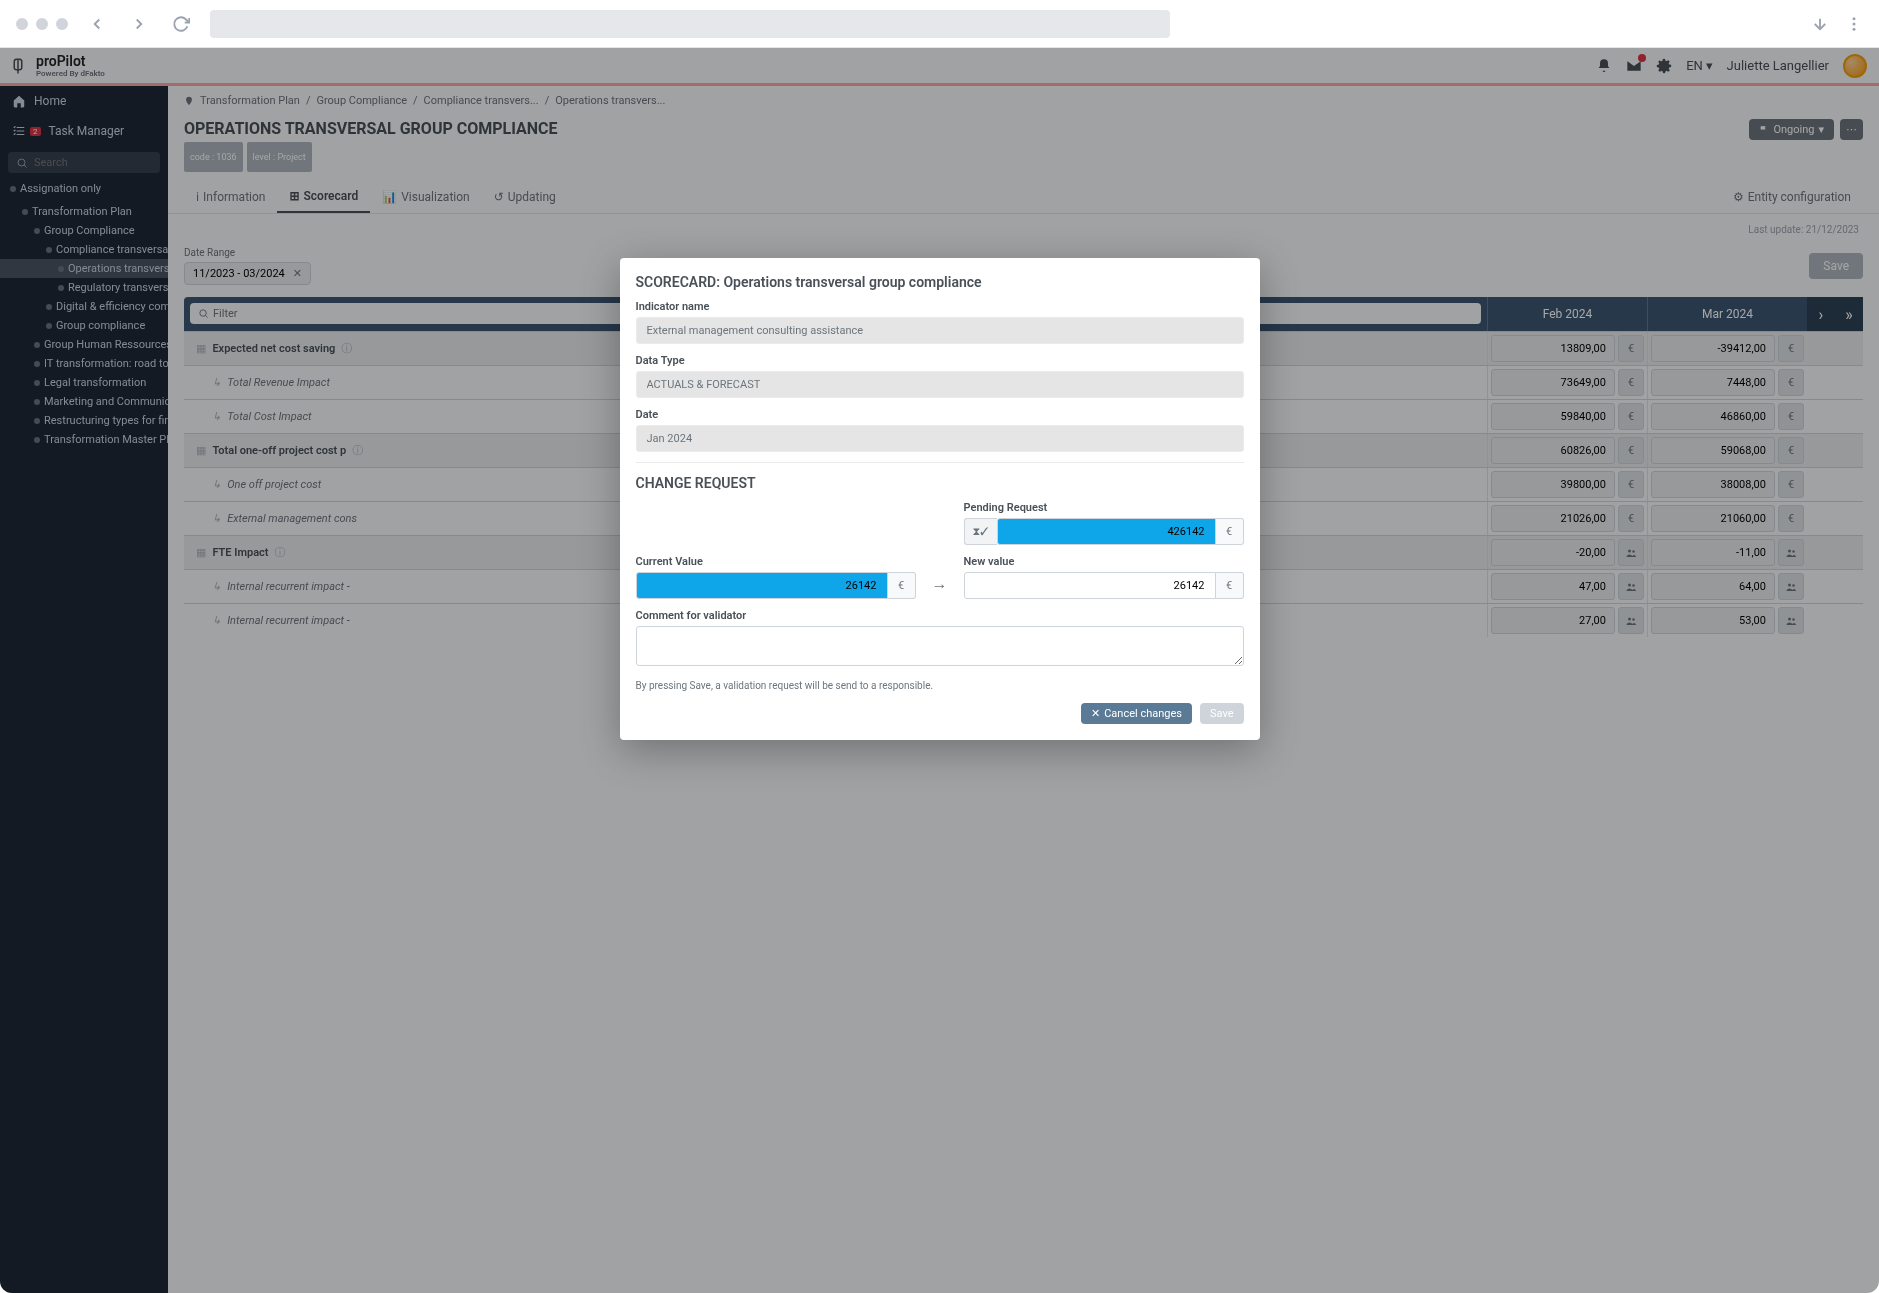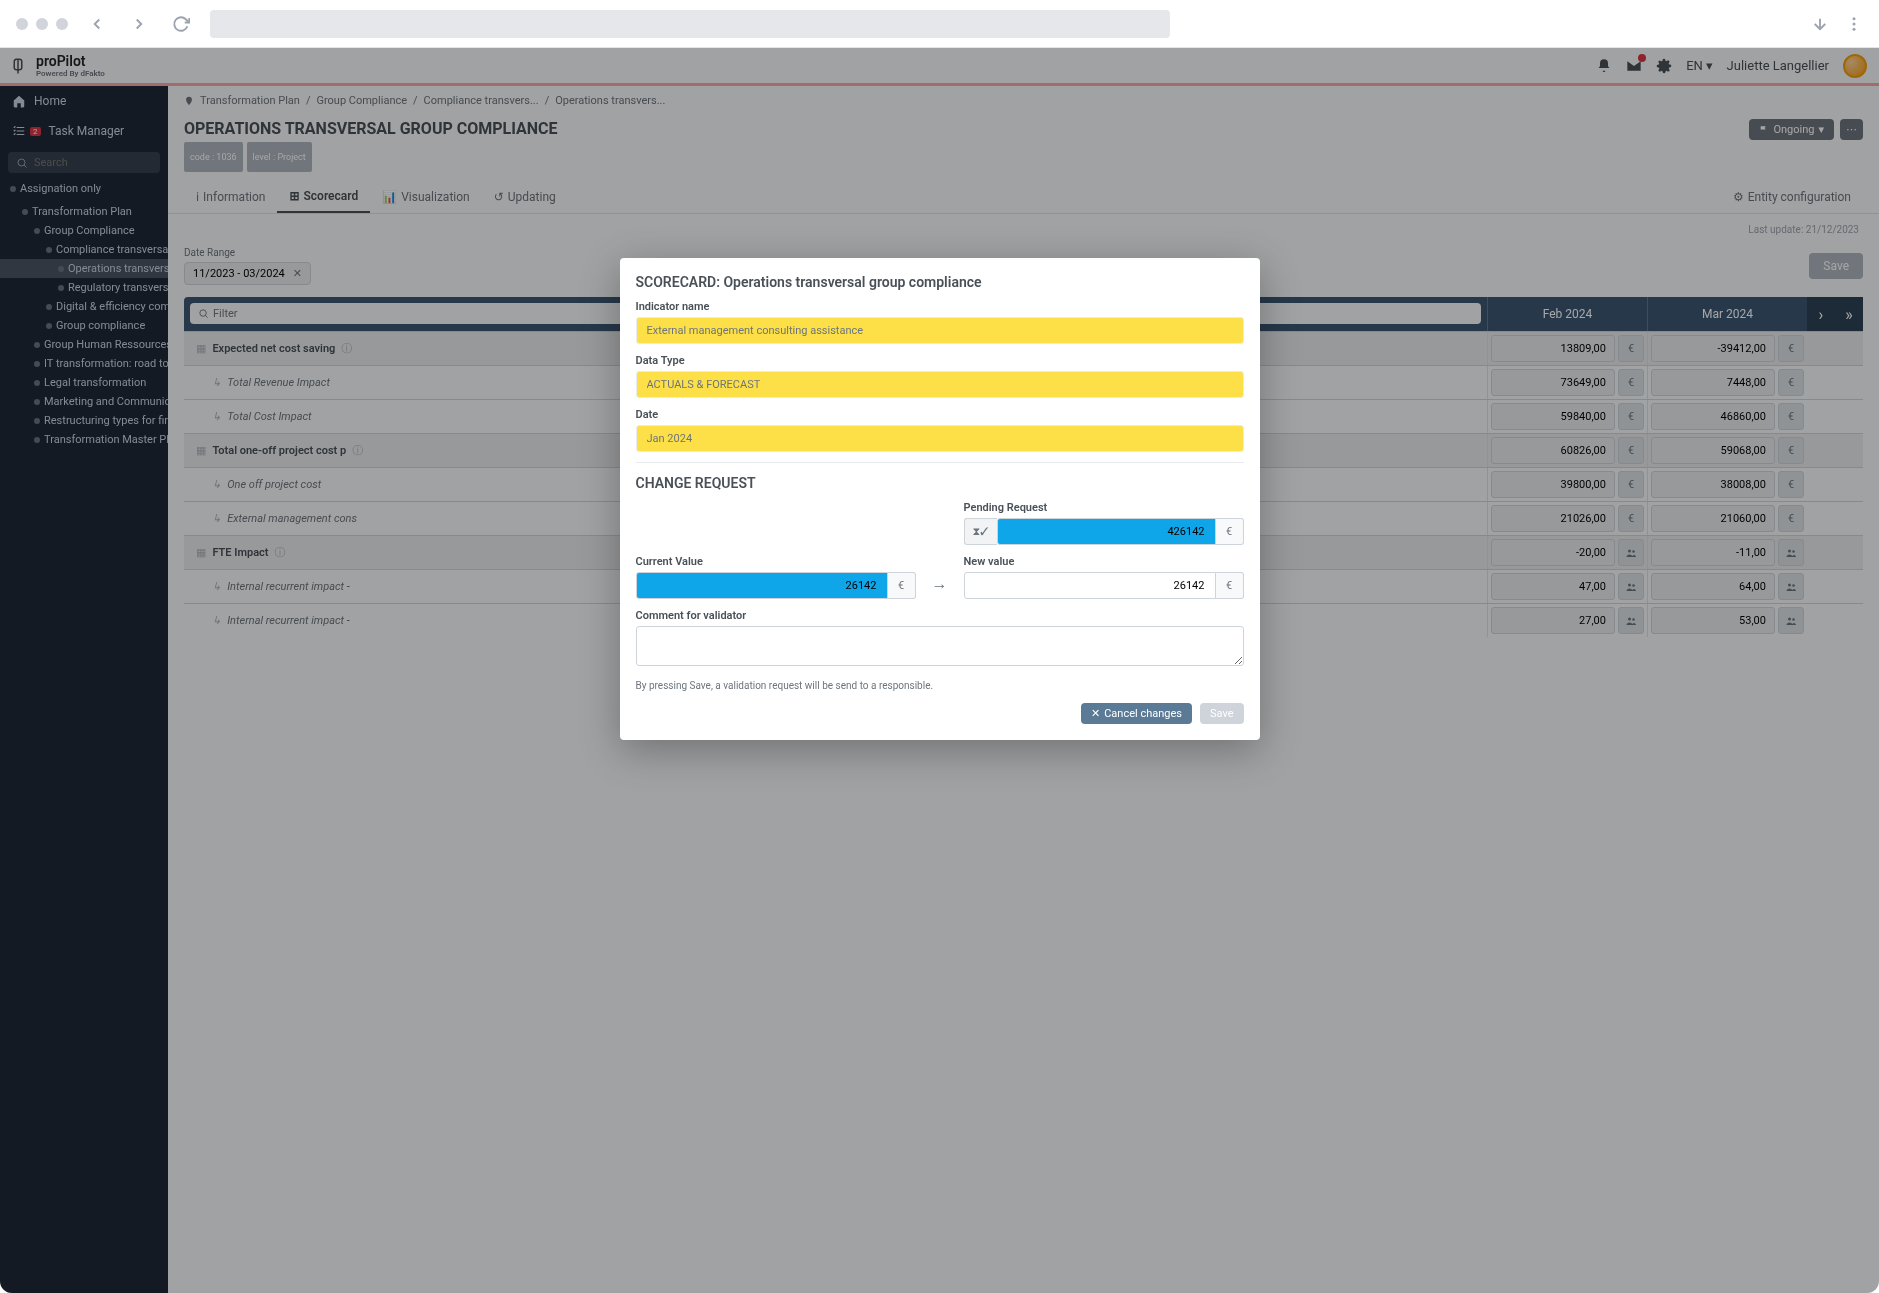--- a/index.html
+++ b/index.html
@@ -90,21 +90,21 @@
 
 
 .overlay { position: absolute; inset: 0; background: rgba(0,0,0,0.35); display: flex; align-items: flex-start; justify-content: center; padding-top: 210px; }
 .modal { width: 640px; background: #fff; border-radius: 4px; overflow: hidden; box-shadow: 0 10px 40px rgba(0,0,0,0.3); }
 .modal-header { background: #5a7a95; color: #fff; padding: 12px 16px; font-size: 13px; font-weight: 600; display: flex; align-items: center; }
 .modal-header .mh-actions { margin-left: auto; display: flex; gap: 12px; cursor: pointer; }
 .modal-body { padding: 16px 16px 12px; }
 .modal-section-title { font-size: 14px; font-weight: 600; color: #495057; margin-bottom: 10px; }
 .form-group { margin-bottom: 10px; }
 .form-label { font-size: 11px; font-weight: 600; color: #495057; margin-bottom: 4px; display: block; }
-.form-input { width: 100%; padding: 6px 10px; font-size: 11px; border: 1px solid #e9ecef; background: #fde047; border-radius: 3px; color: #6c757d; }
+.form-input { width: 100%; padding: 6px 10px; font-size: 11px; border: 1px solid #e9ecef; background: #e5e5e5; border-radius: 3px; color: #6c757d; }
 .hr { border: none; border-top: 1px solid #e9ecef; margin: 10px 0 12px; }
 .cr-row { display: flex; gap: 12px; align-items: flex-end; }
 .cr-col { flex: 1; }
 .cr-arrow { width: 24px; display: flex; align-items: center; justify-content: center; color: #6c757d; padding-bottom: 6px; }
 .input-w-unit { display: flex; }
 .input-w-unit input { flex: 1; text-align: right; padding: 6px 10px; font-size: 11px; border: 1px solid #ced4da; border-radius: 3px 0 0 3px; }
 .input-w-unit .unit { width: 28px; display: flex; align-items: center; justify-content: center; border: 1px solid #ced4da; border-left: none; border-radius: 0 3px 3px 0; font-size: 11px; color: #6c757d; background: #f8f9fa; }
 .input-w-unit.ro input { background: #0ea5e9; }
 .pending-ic { padding: 0 8px; display: flex; align-items: center; border: 1px solid #ced4da; border-right: none; border-radius: 3px 0 0 3px; background: #f1f3f5; color: #6c757d; font-size: 11px; }
 .textarea { width: 100%; min-height: 30px; resize: vertical; padding: 6px; border: 1px solid #ced4da; border-radius: 3px; font-size: 11px; }

